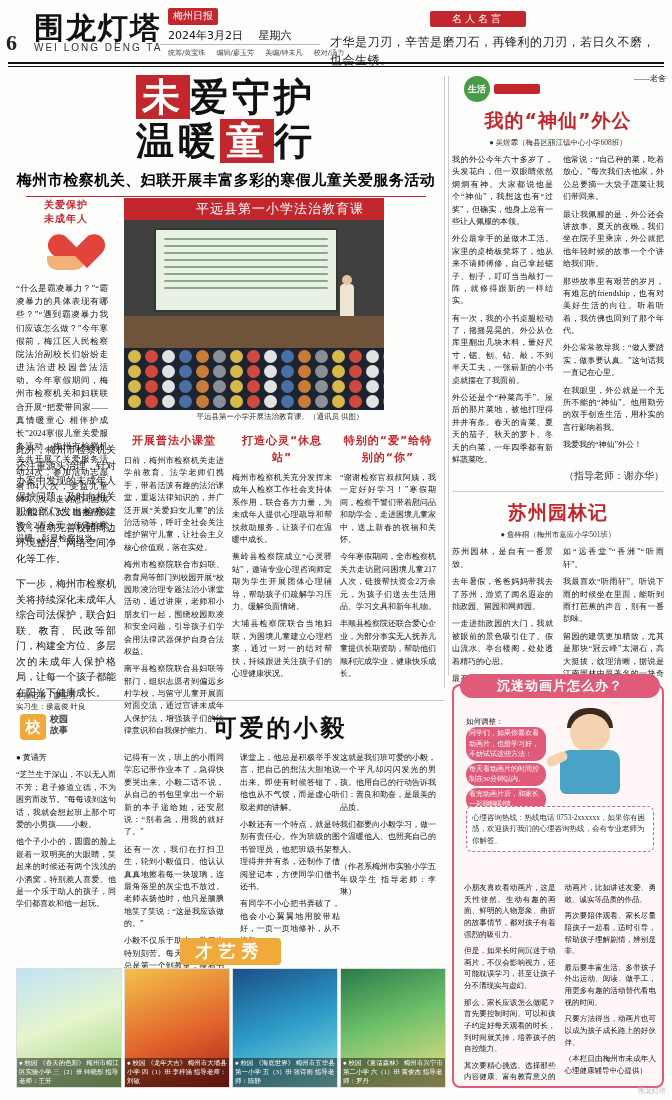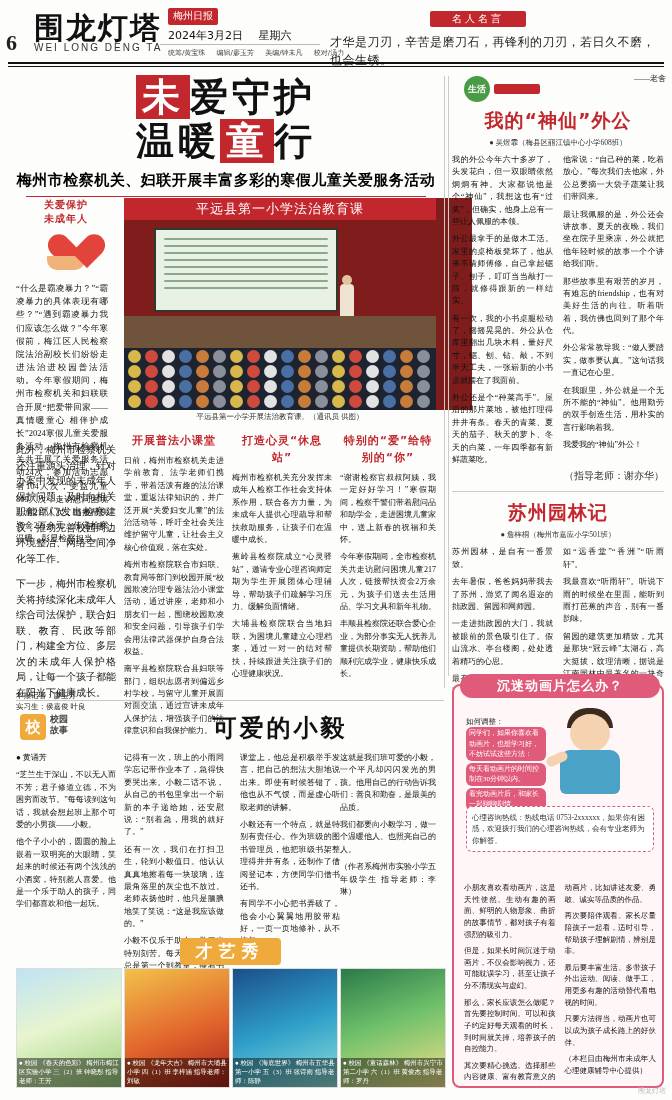--- a/index.html
+++ b/index.html
@@ -55,21 +55,21 @@
         background:#e2443b;border-radius:12px 12px 0 0;transform:rotate(-45deg);transform-origin:0 100%;}
   .heart:after{left:22px;transform:rotate(45deg);transform-origin:100% 100%;}
   .hands{position:absolute;left:4px;top:26px;width:38px;height:14px;background:#f0b27a;border-radius:0 0 10px 10px;}
 
   .lead-col{position:absolute;left:16px;top:282px;width:100px;font-size:8.5px;line-height:1.55;
         text-align:justify;color:#111;}
   .lead-col p{margin:0 8px 5px 0;}
   .byline{position:absolute;left:16px;top:690px;width:104px;font-size:7.5px;line-height:1.5;color:#222;}
 
   
-  .photo{position:absolute;left:124px;top:198px;width:348px;height:212px;background:#7f1d1d;overflow:hidden;}
+  .photo{position:absolute;left:124px;top:198px;width:260px;height:212px;background:#404040;overflow:hidden;}
   .photo .caption-tag{position:absolute;left:0;top:0;width:312px;height:22px;background:#c1272d;color:#fff;
         font-size:13px;font-family:"DejaVu Sans",sans-serif;text-align:center;line-height:22px;letter-spacing:1px;}
   .screen{position:absolute;left:30px;top:30px;width:180px;height:80px;background:#e8f1e4;border:2px solid #2e3a2c;}
   .screen-lines{position:absolute;left:8px;top:8px;width:164px;}
   .screen-lines div{height:2px;background:#8aa88a;margin-bottom:5px;border-radius:1px;}
   .stage{position:absolute;left:0;top:118px;width:312px;height:34px;background:#6f543b;}
   .speaker{position:absolute;left:216px;top:86px;width:14px;height:44px;background:#efe3d2;border-radius:4px;}
   .speaker:after{content:"";position:absolute;left:2px;top:-9px;width:10px;height:10px;background:#e0c3a0;border-radius:50%;}
   .crowd{position:absolute;left:0;top:150px;width:312px;height:62px;background:#1d2430;}
   .crowd i{position:absolute;width:13px;height:13px;border-radius:50%;display:block;}
@@ -133,21 +133,21 @@
         background:#fff6f8;box-sizing:border-box;}
   .qbox-title{position:absolute;left:6px;top:-12px;width:200px;height:24px;background:#e05a7a;border-radius:12px;
         color:#fff;font-size:13px;font-weight:bold;text-align:center;line-height:24px;font-family:"DejaVu Sans",sans-serif;
         letter-spacing:1px;}
   .kid{position:absolute;left:96px;top:22px;width:80px;height:92px;}
   .kid .head{position:absolute;left:20px;top:6px;width:40px;height:38px;background:#f6d3b0;border-radius:50%;}
   .kid .hair{position:absolute;left:17px;top:0px;width:46px;height:20px;background:#3b2a1e;border-radius:22px 22px 0 0;}
   .kid .body{position:absolute;left:10px;top:42px;width:60px;height:44px;background:#4aa3c7;border-radius:10px 10px 6px 6px;}
   .kid .arm{position:absolute;left:-4px;top:46px;width:22px;height:10px;background:#f6d3b0;border-radius:6px;transform:rotate(-25deg);}
   .qbox-list{position:absolute;left:12px;top:30px;width:80px;font-size:7.5px;line-height:1.5;color:#222;}
-  .qtag{display:inline-block;background:#e05a7a;color:#fff;font-size:7px;border-radius:6px;padding:1px 3px;margin-bottom:2px;}
+  .qtag{display:inline-block;background:#e05a7a;color:#fff;font-size:7px;border-radius:11px;padding:1px 3px;margin-bottom:2px;}
   .qbox-note{position:absolute;left:12px;top:120px;width:188px;font-size:7.5px;line-height:1.5;color:#333;
         border:1px dashed #e05a7a;border-radius:6px;padding:5px;box-sizing:border-box;background:#fff;}
   .qbox-body{position:absolute;left:10px;top:196px;width:192px;font-size:7.5px;line-height:1.55;text-align:justify;
         column-count:2;column-gap:9px;}
   .qbox-body p{margin:0 0 5px 0;}
 
   .wm{position:absolute;right:6px;bottom:4px;font-size:7px;color:#bbb;font-family:"DejaVu Sans",sans-serif;}
 </style>
 </head>
 <body>

